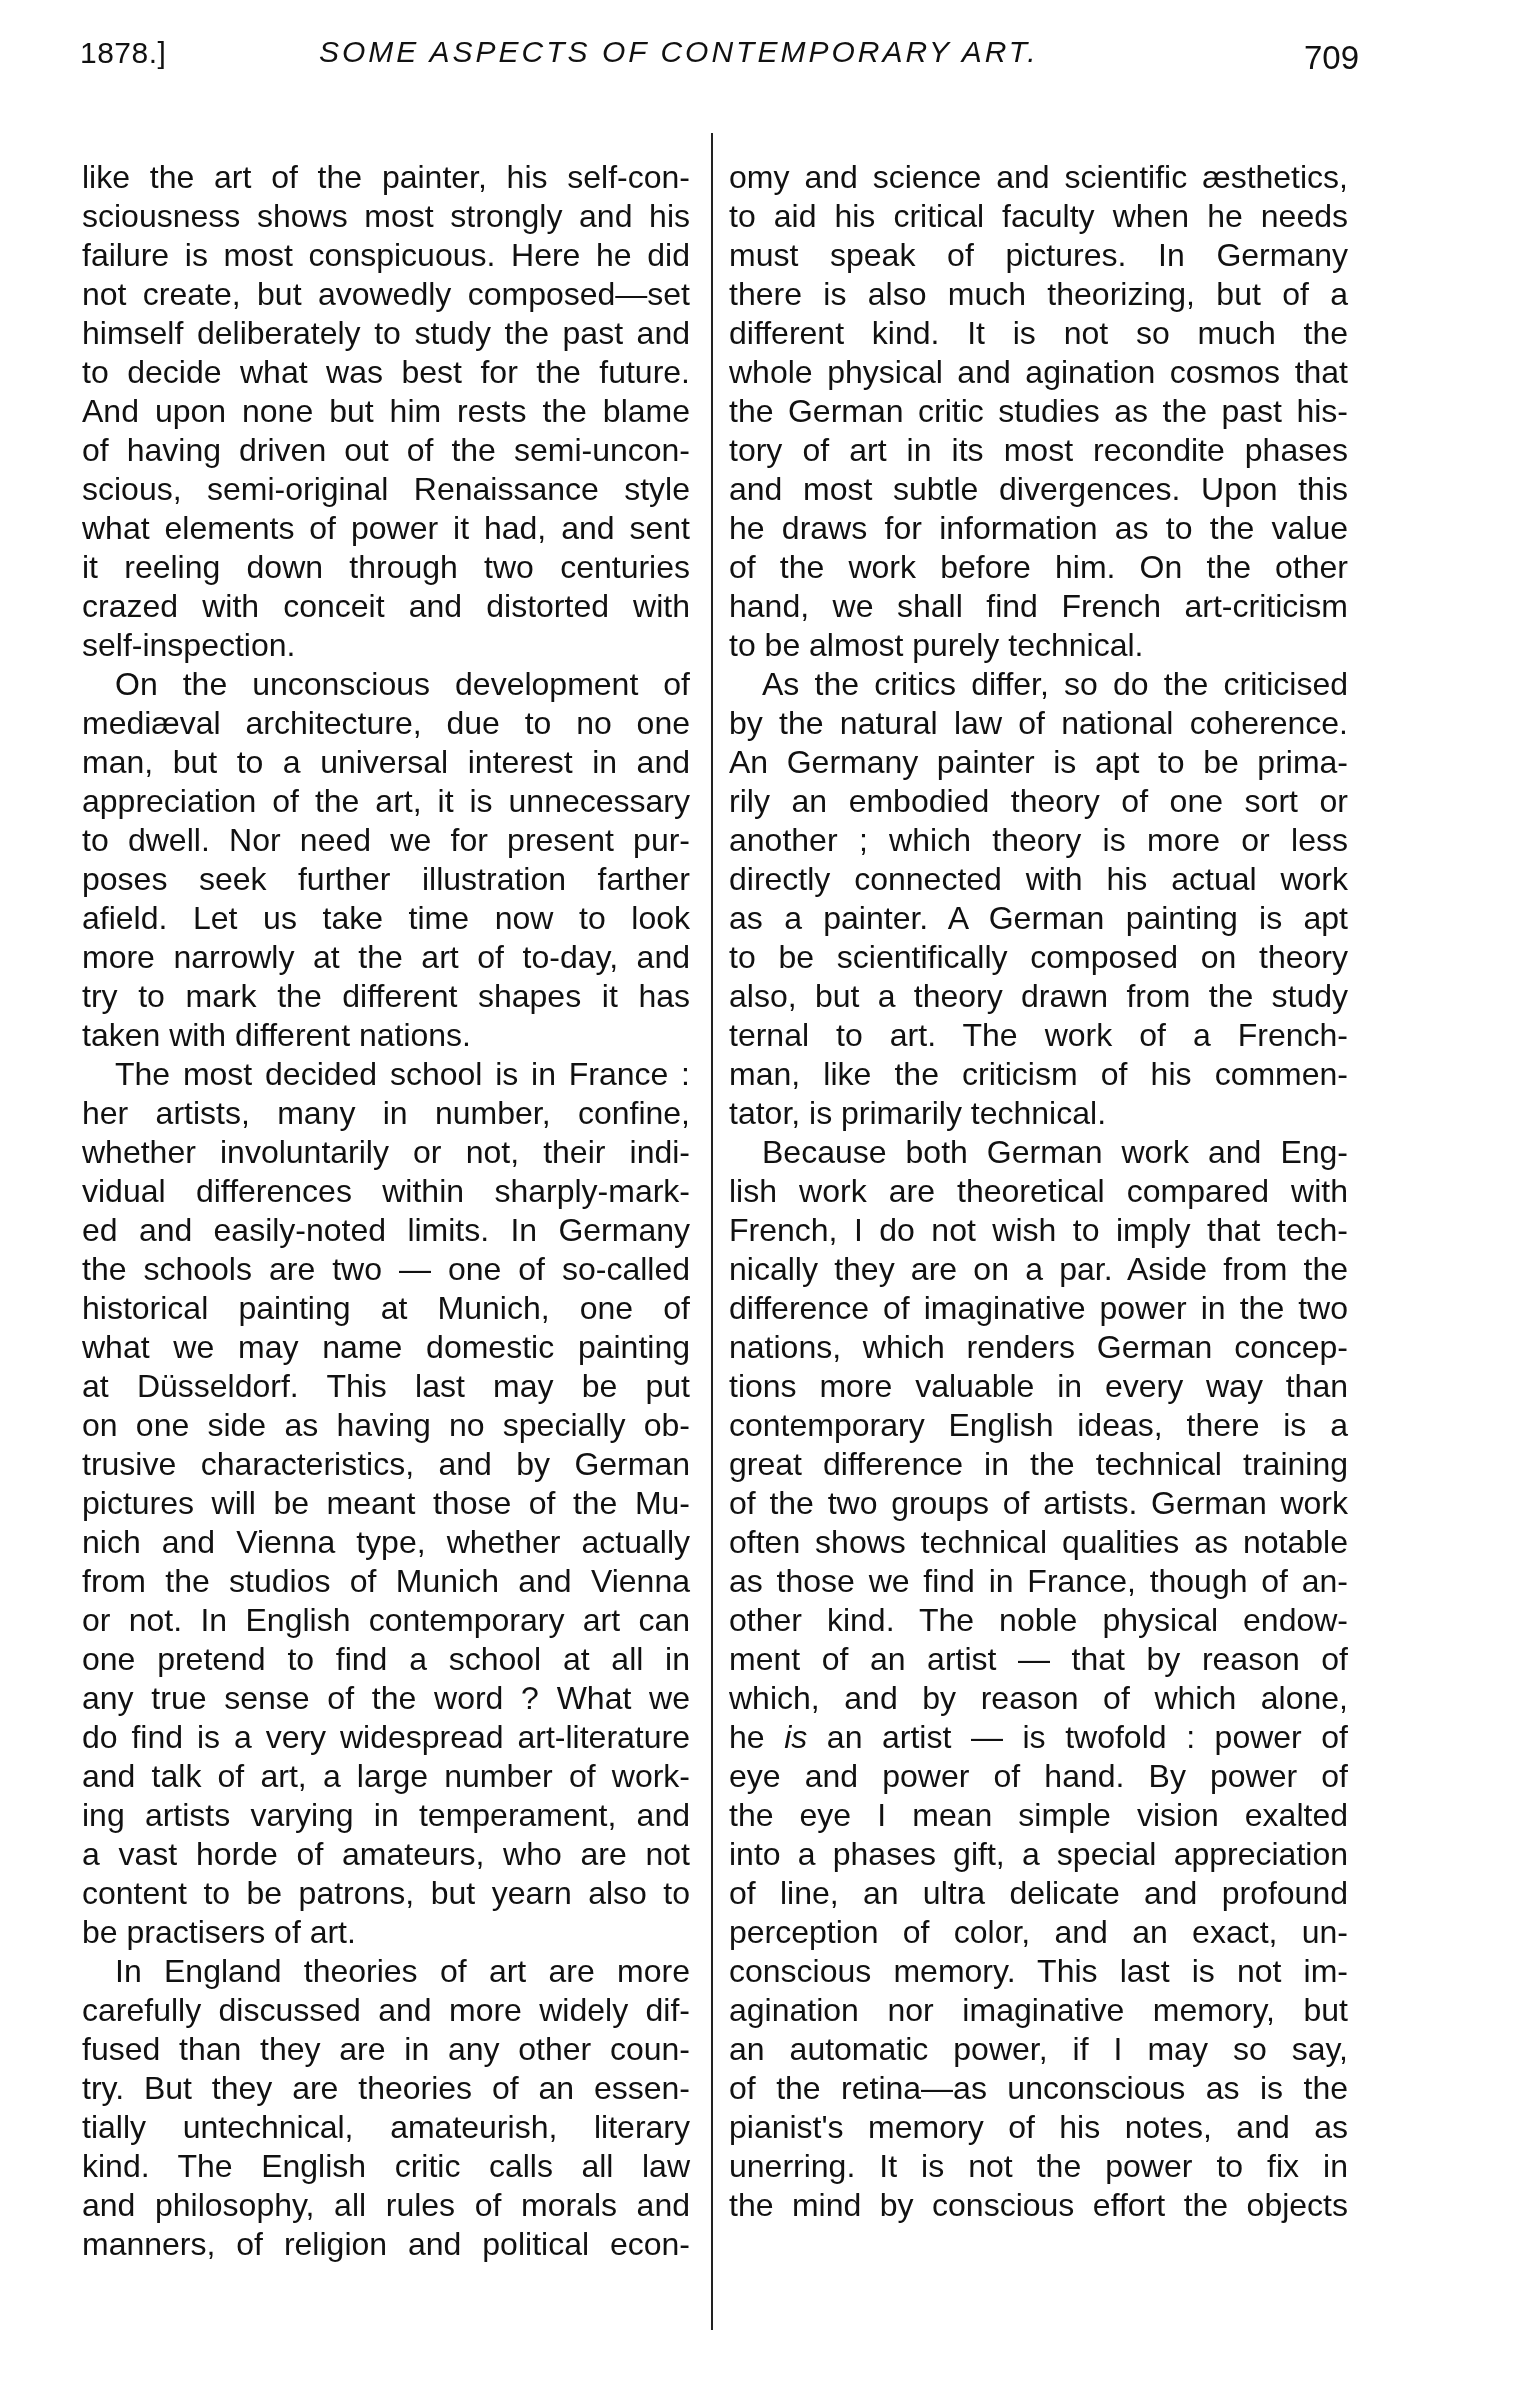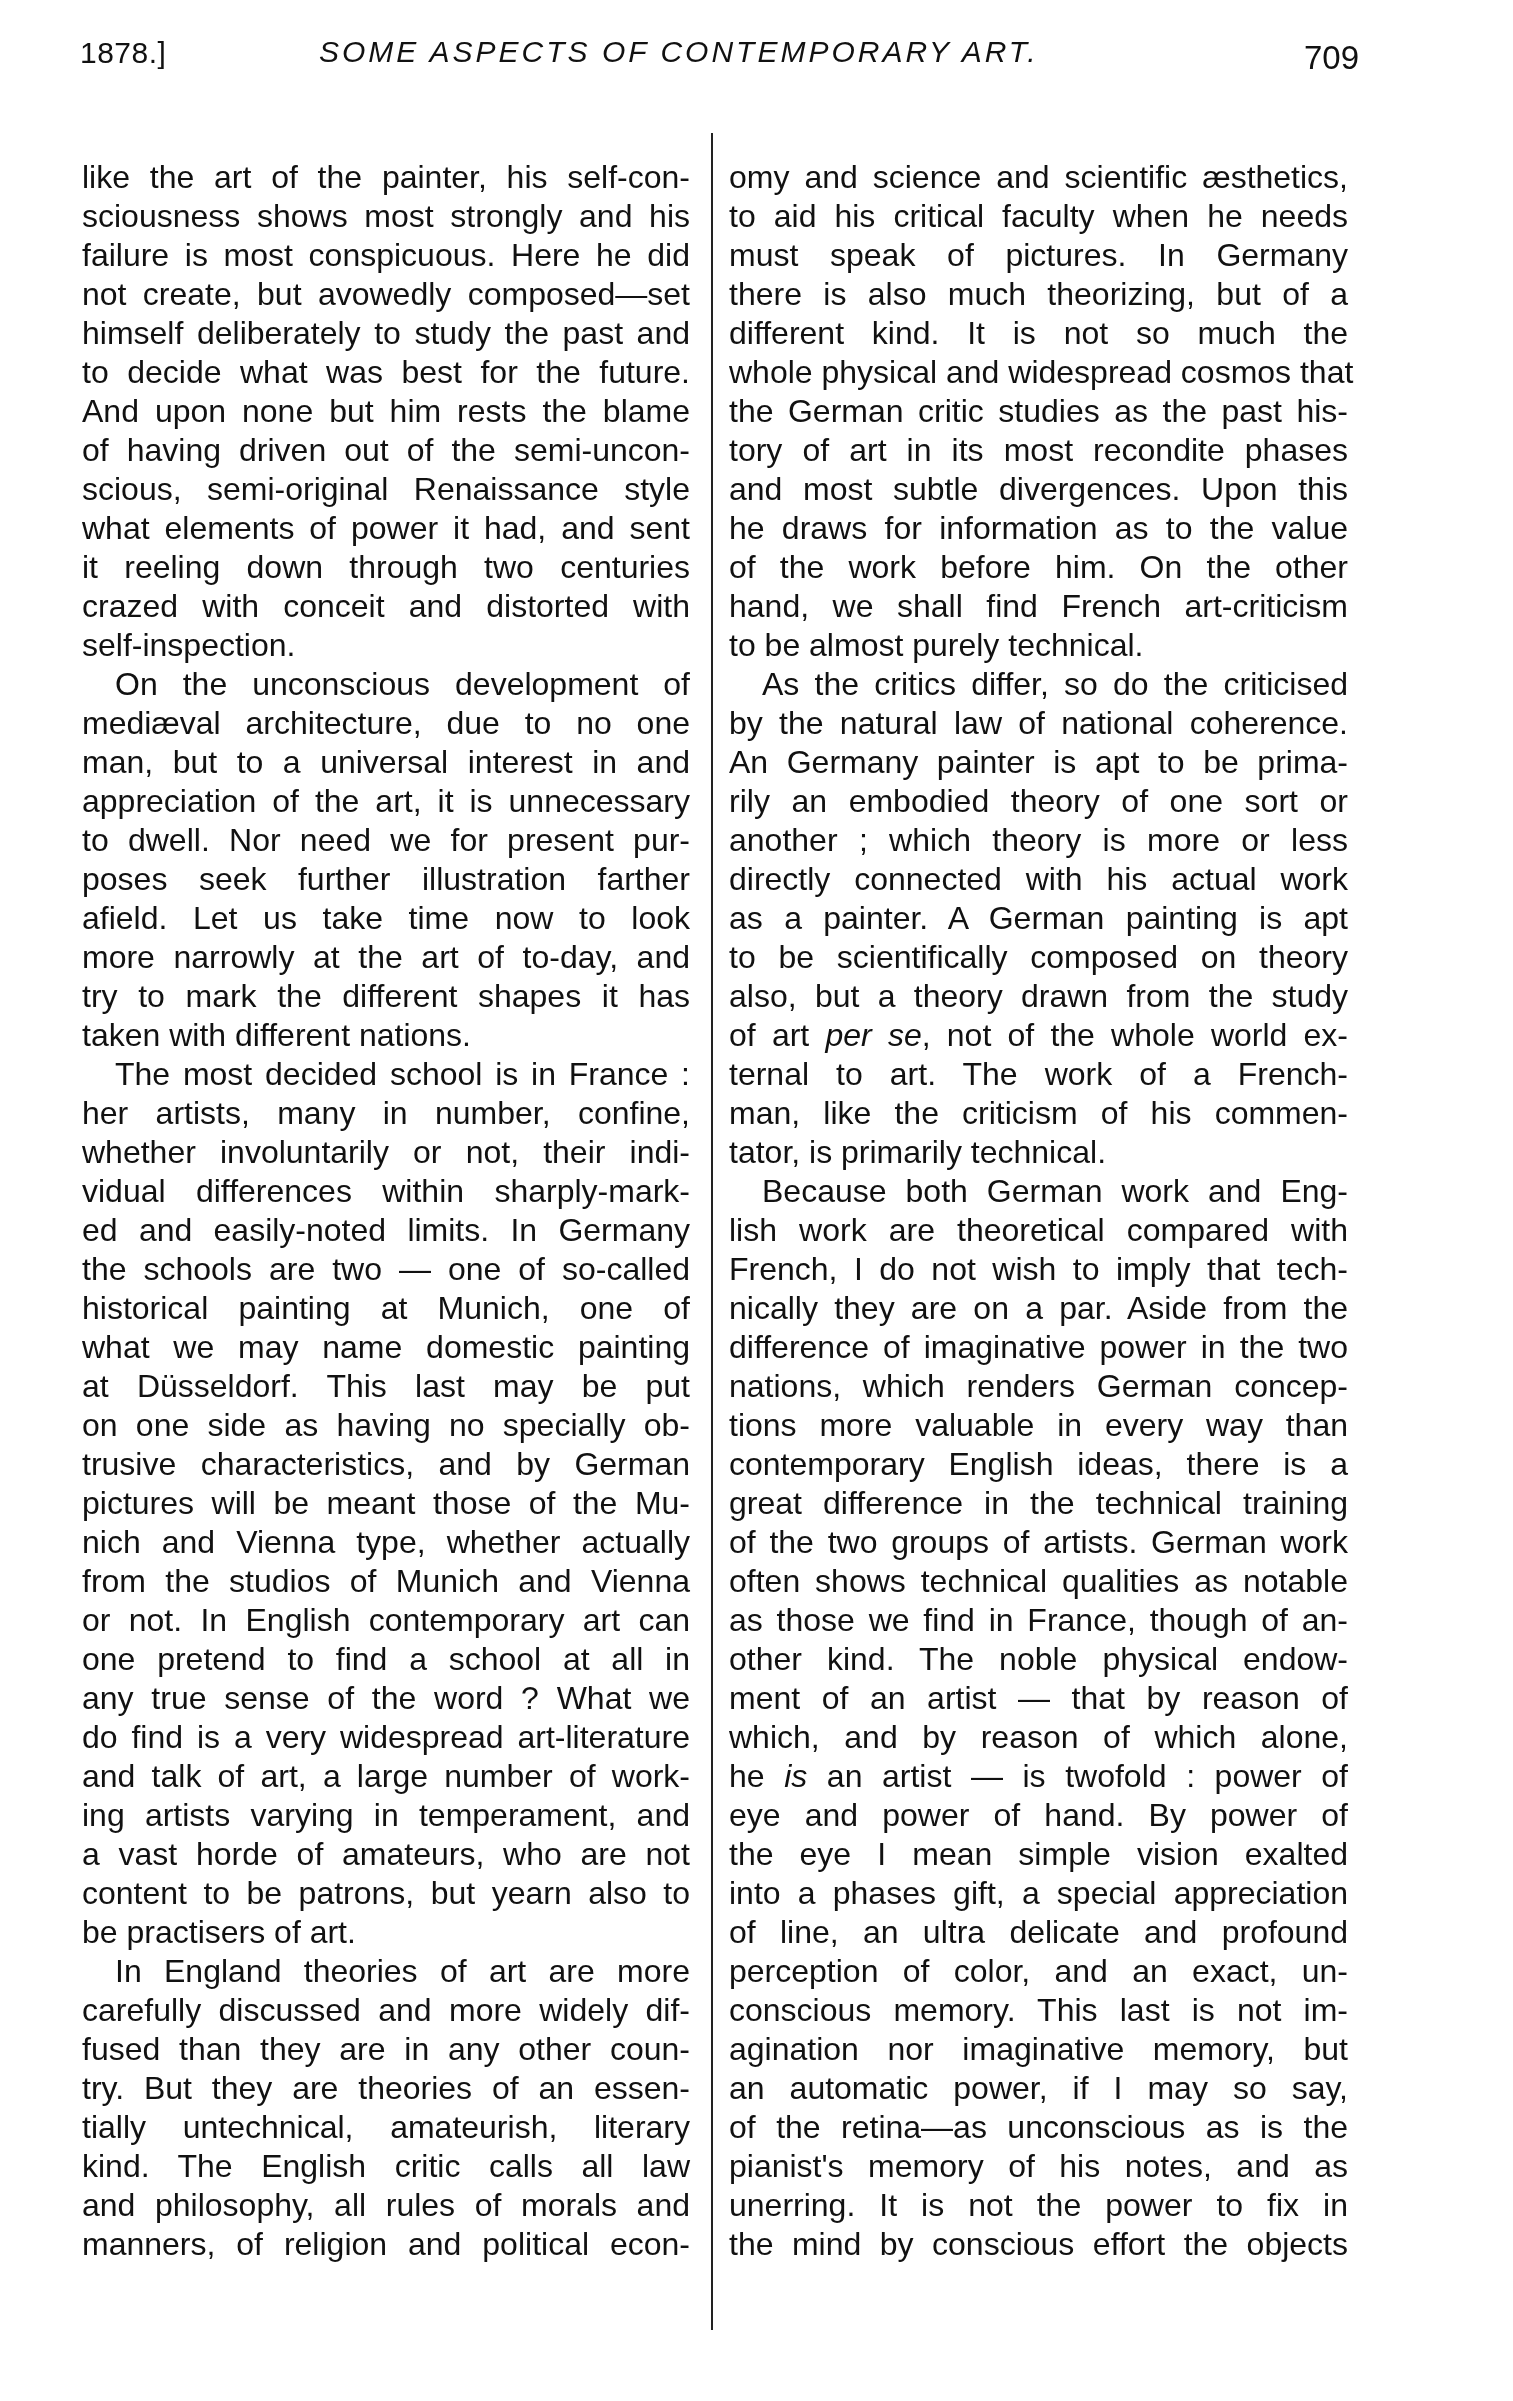--- a/index.html
+++ b/index.html
@@ -93,40 +93,39 @@
       </div>
     </div>
   <div class="divider"></div>
   <div class="col col-right">
       <div>
         <span class="line">omy and science and scientific æsthetics,</span>
         <span class="line">to aid his critical faculty when he needs</span>
         <span class="line">must speak of pictures.  In Germany</span>
         <span class="line">there is also much theorizing, but of a</span>
         <span class="line">different kind.  It is not so much the</span>
-        <span class="line">whole physical and widespread cosmos that</span>
+        <span class="line">whole physical and agination cosmos that</span>
         <span class="line">the German critic studies as the past his-</span>
         <span class="line">tory of art in its most recondite phases</span>
         <span class="line">and most subtle divergences.  Upon this</span>
         <span class="line">he draws for information as to the value</span>
         <span class="line">of the work before him.  On the other</span>
         <span class="line">hand, we shall find French art-criticism</span>
         <span class="line last">to be almost purely technical.</span>
       </div>
       <div>
         <span class="line indent">As the critics differ, so do the criticised</span>
         <span class="line">by the natural law of national coherence.</span>
         <span class="line">An Germany painter is apt to be prima-</span>
         <span class="line">rily an embodied theory of one sort or</span>
         <span class="line">another ;  which theory is more or less</span>
         <span class="line">directly connected with his actual work</span>
         <span class="line">as a painter.  A German painting is apt</span>
         <span class="line">to be scientifically composed on theory</span>
         <span class="line">also, but a theory drawn from the study</span>
-        <span class="line">of art <em>per se</em>, not of the whole world ex-</span>
         <span class="line">ternal to art.  The work of a French-</span>
         <span class="line">man, like the criticism of his commen-</span>
         <span class="line last">tator, is primarily technical.</span>
       </div>
       <div>
         <span class="line indent">Because both German work and Eng-</span>
         <span class="line">lish work are theoretical compared with</span>
         <span class="line">French, I do not wish to imply that tech-</span>
         <span class="line">nically they are on a par.  Aside from the</span>
         <span class="line">difference of imaginative power in the two</span>

